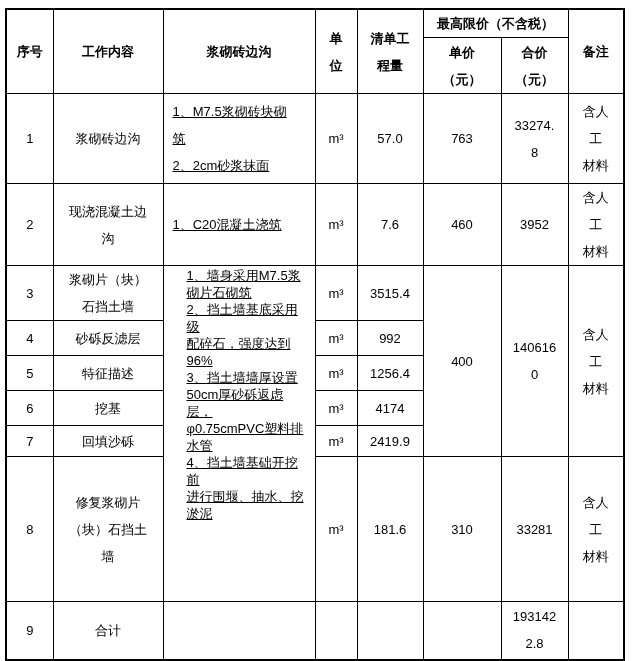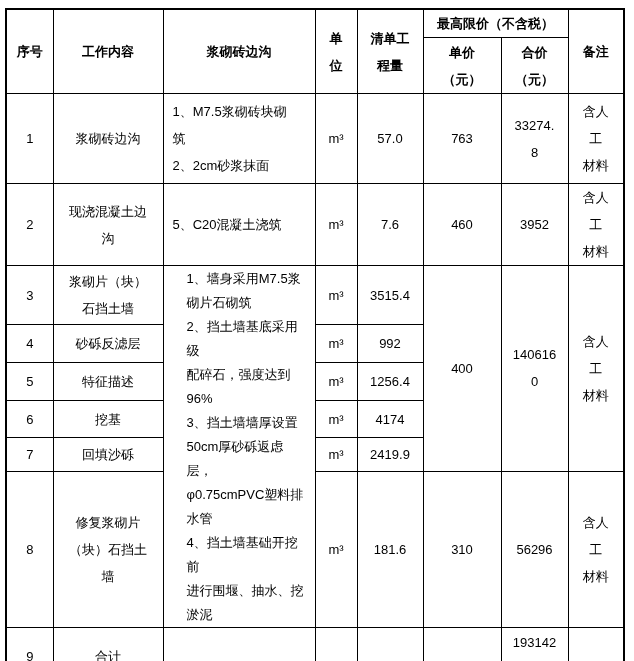--- a/index.html
+++ b/index.html
@@ -29,24 +29,25 @@
     white-space: pre-line;
     padding: 0 3px;
     overflow: hidden;
     box-sizing: border-box;
     word-break: break-all;
   }
   .boq th { font-weight: 700; font-family: Liberation Serif, serif; }
   .boq td.desc {
     text-align: left;
     padding: 0 6px 0 9px;
+    text-decoration: underline;
   }
   .boq td.desc-merged {
     vertical-align: top;
-    line-height: 24px;
+    line-height: 17px;
     padding-top: 1px;
     padding-left: 23px;
   }
   
   tr.rh-h1 { height: 26px; }
   tr.rh-h2 { height: 56px; }
   tr.rh-1 { height: 90px; }
   tr.rh-2 { height: 82px; }
   tr.rh-3 { height: 55px; }
   tr.rh-4 { height: 35px; }
@@ -103,21 +104,21 @@
 8</td>
         <td>含人
 工
 材料</td>
       </tr>
 
       <tr class="rh-2">
         <td>2</td>
         <td>现浇混凝土边
 沟</td>
-        <td class="desc">5、C20混凝土浇筑</td>
+        <td class="desc">1、C20混凝土浇筑</td>
         <td>m³</td>
         <td>7.6</td>
         <td>460</td>
         <td>3952</td>
         <td>含人
 工
 材料</td>
       </tr>
 
       <tr class="rh-3">
@@ -175,21 +176,21 @@
       </tr>
 
       <tr class="rh-8">
         <td>8</td>
         <td>修复浆砌片
 （块）石挡土
 墙</td>
         <td>m³</td>
         <td>181.6</td>
         <td>310</td>
-        <td>56296</td>
+        <td>33281</td>
         <td>含人
 工
 材料</td>
       </tr>
 
       <tr class="rh-9">
         <td>9</td>
         <td>合计</td>
         <td class="desc"></td>
         <td></td>

